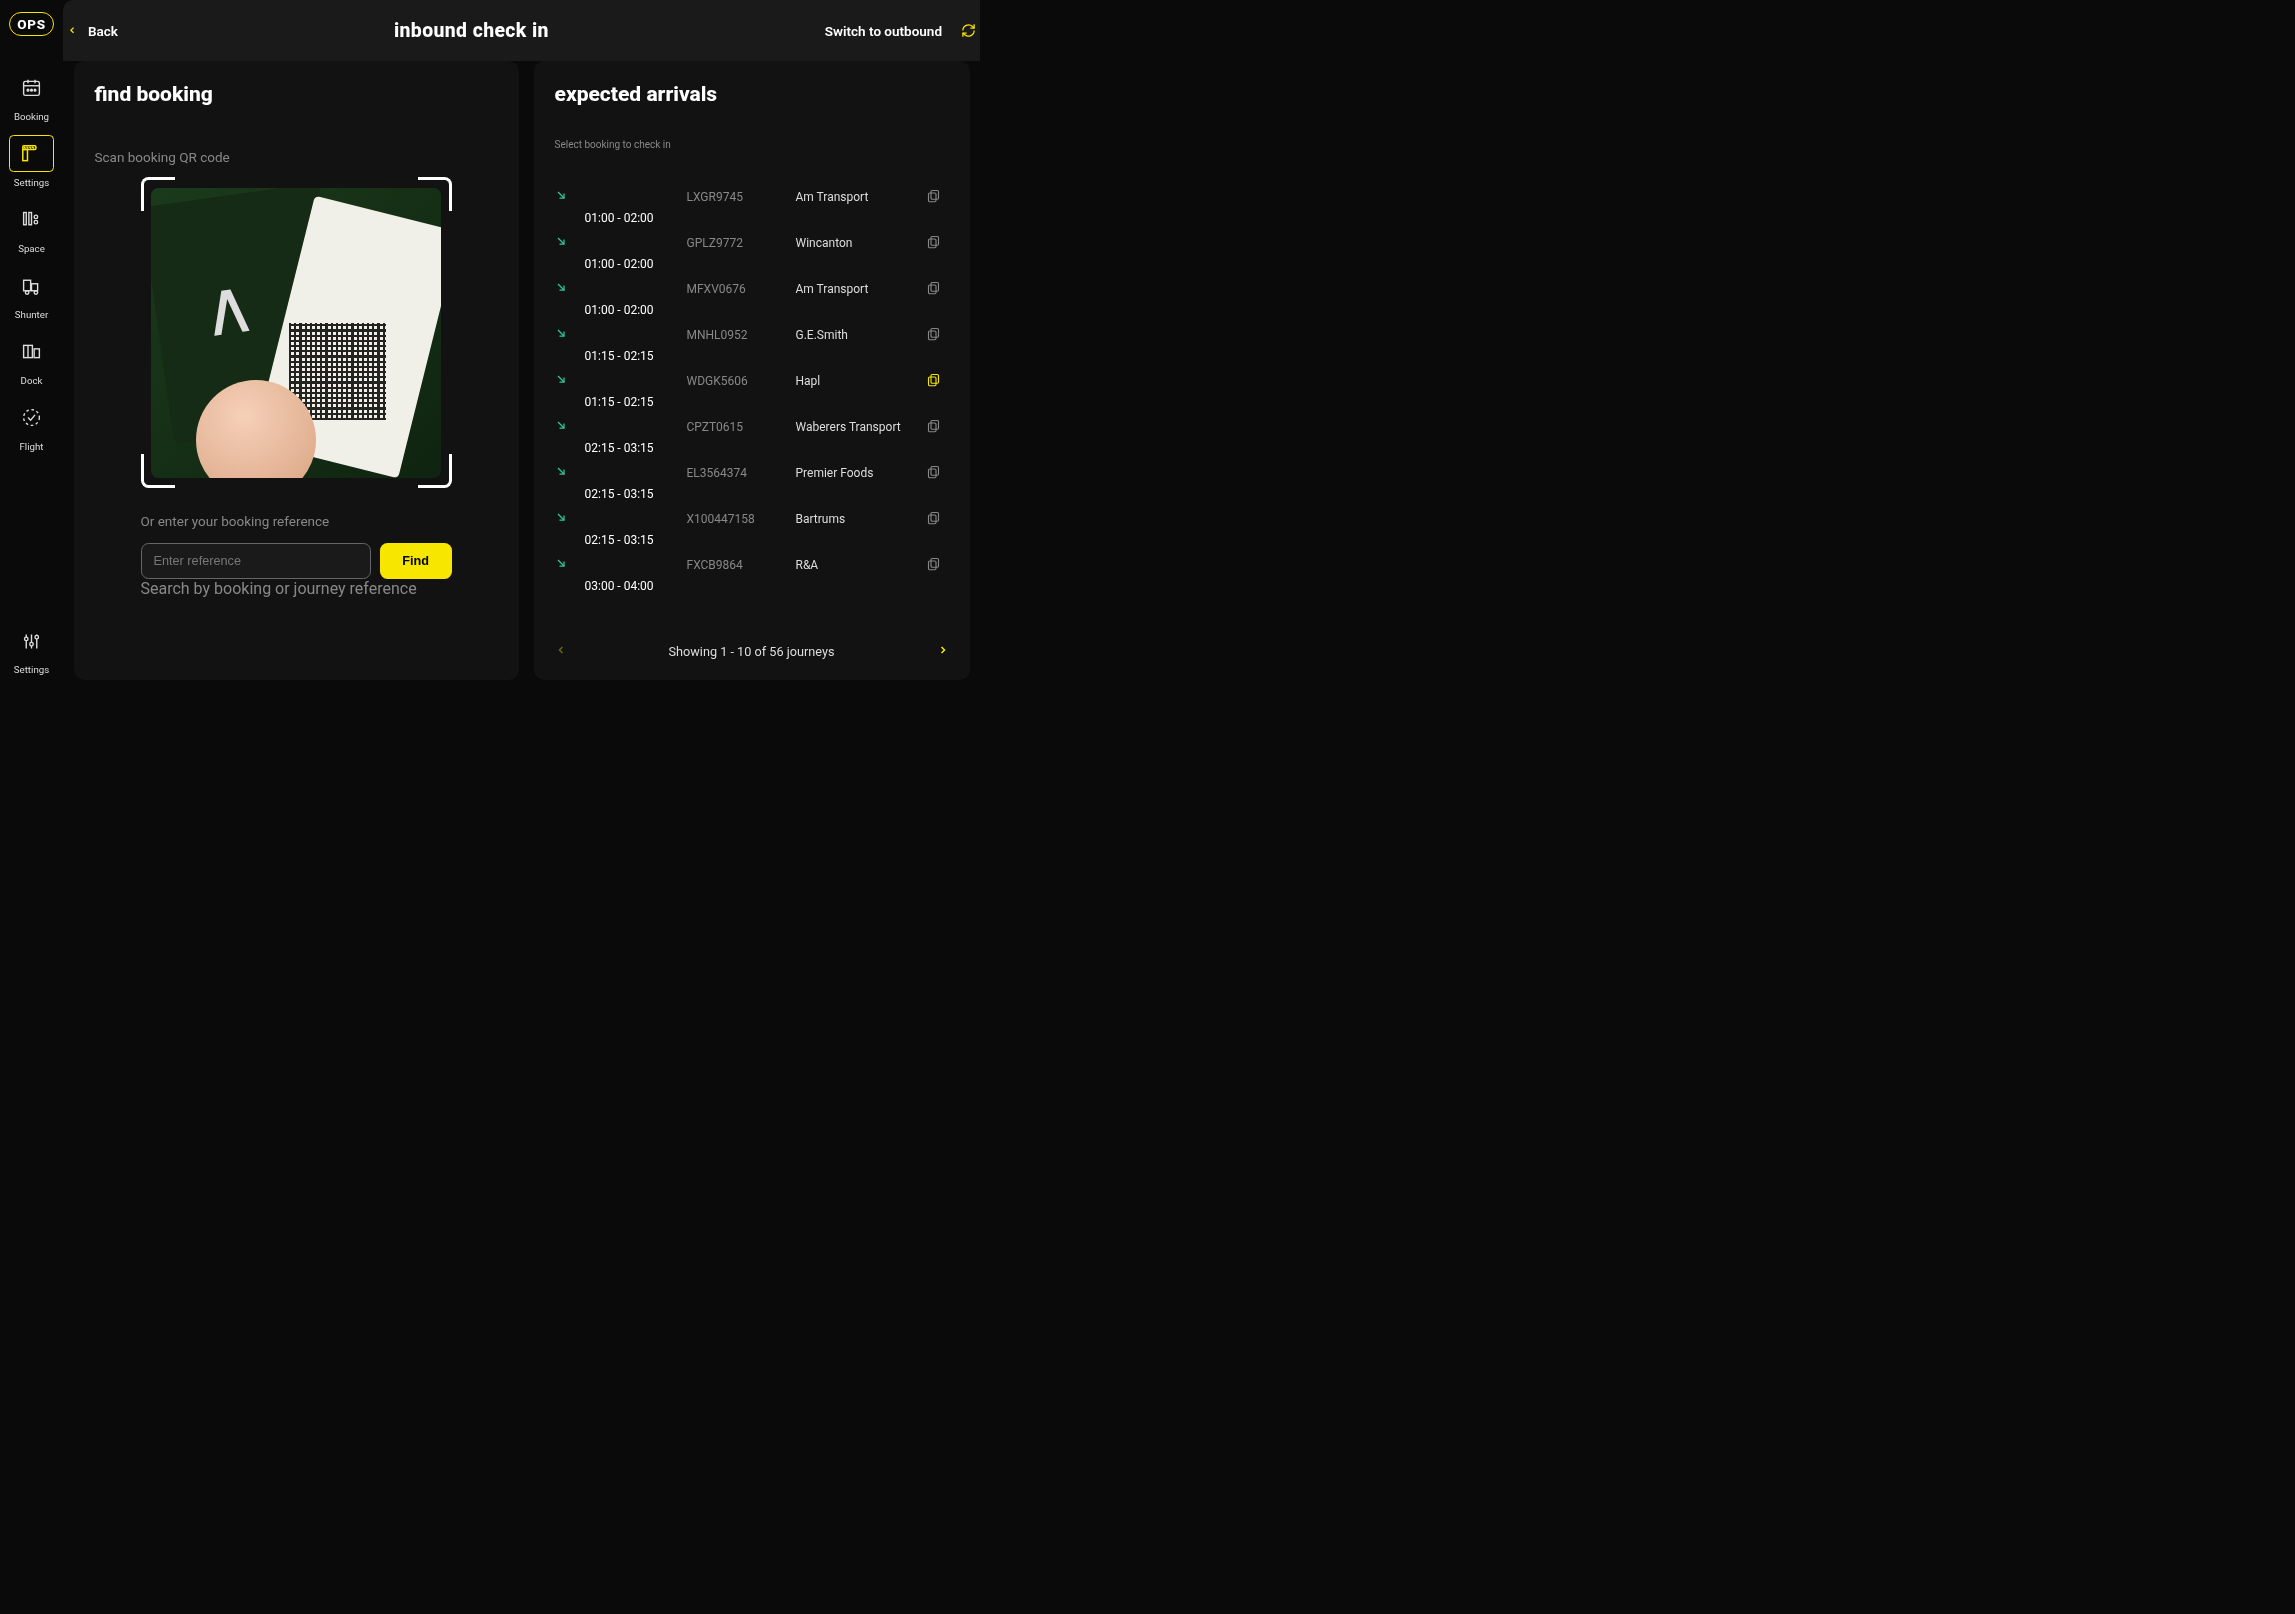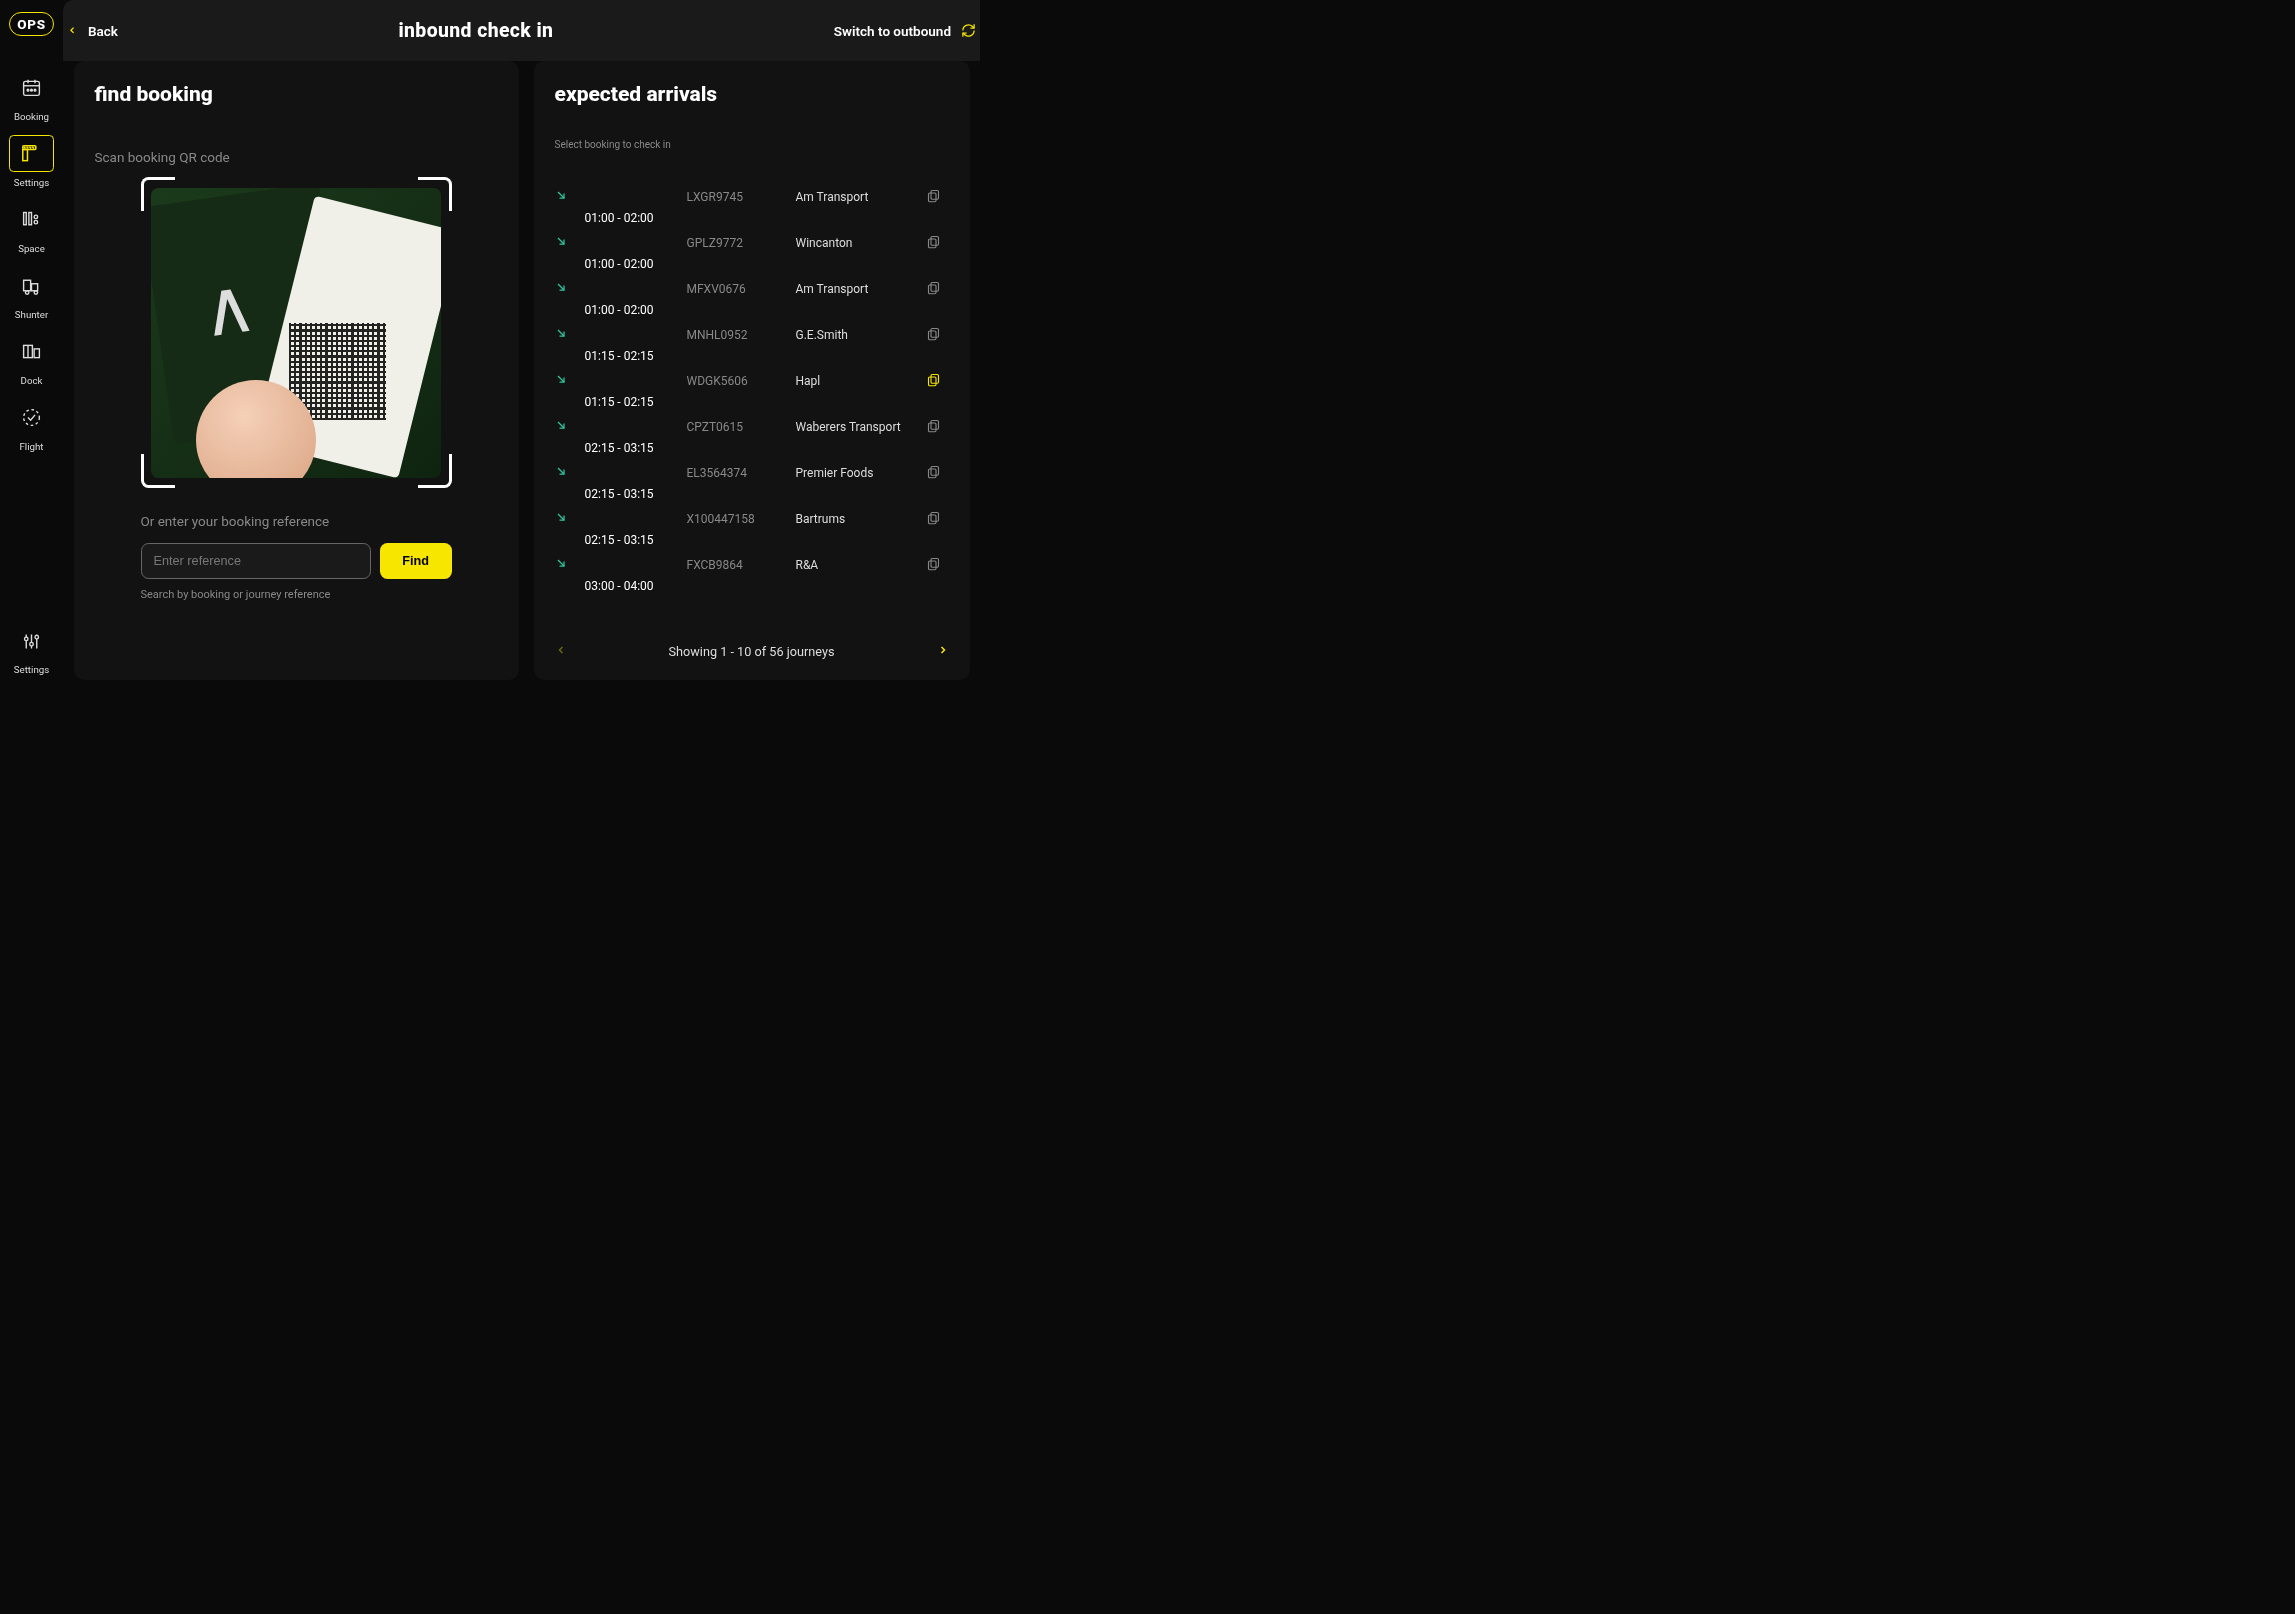--- a/index.html
+++ b/index.html
@@ -98,21 +98,21 @@
   flex: 1;
   text-align: center;
   font-size: 19.4px;
   font-weight: 800;
   letter-spacing: 0.4px;
   color: #fff;
 }
 .switch-btn {
   display: flex;
   align-items: center;
-  gap: 10px;
+  gap: 19px;
   cursor: pointer;
   font-size: 13.5px;
   font-weight: 600;
   color: #fff;
 }
 
 .content {
   flex: 1;
   display: flex;
   gap: 15px;
@@ -209,23 +209,22 @@
   color: #000;
   border: none;
   border-radius: 7.5px;
   height: 36px;
   padding: 0 22.4px;
   font-size: 12.7px;
   font-weight: 700;
   cursor: pointer;
 }
 .ref-hint {
-  font-size: 11px;
+  font-size: 16px;
   color: #888;
-  margin-top: 9px;
 }
 
 
 .arrivals-sub {
   font-size: 10px;
   color: #888;
   margin-bottom: 18px;
 }
 .arrivals-list {
   flex: 1;

